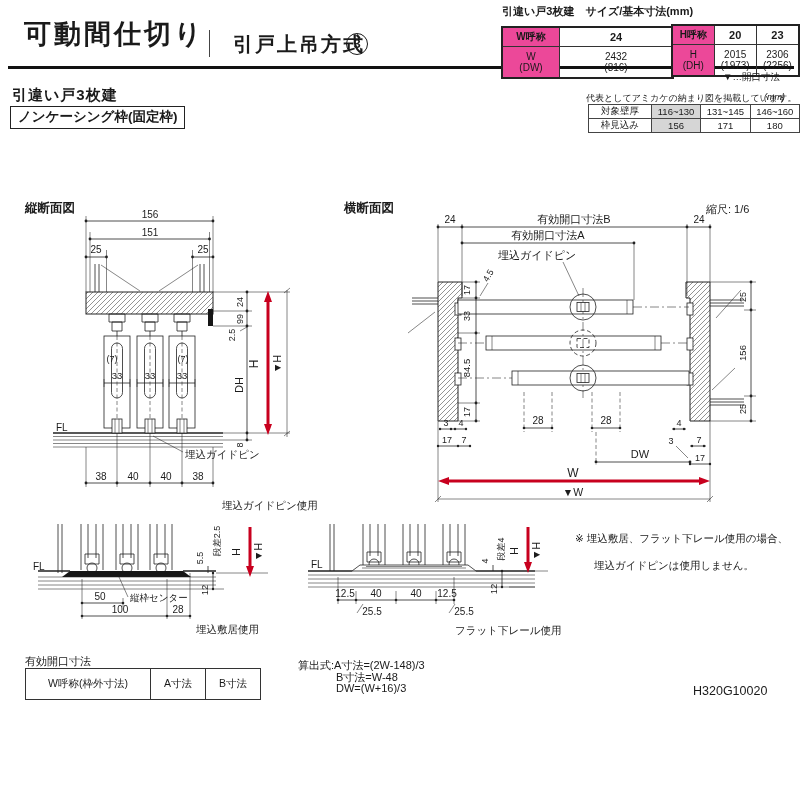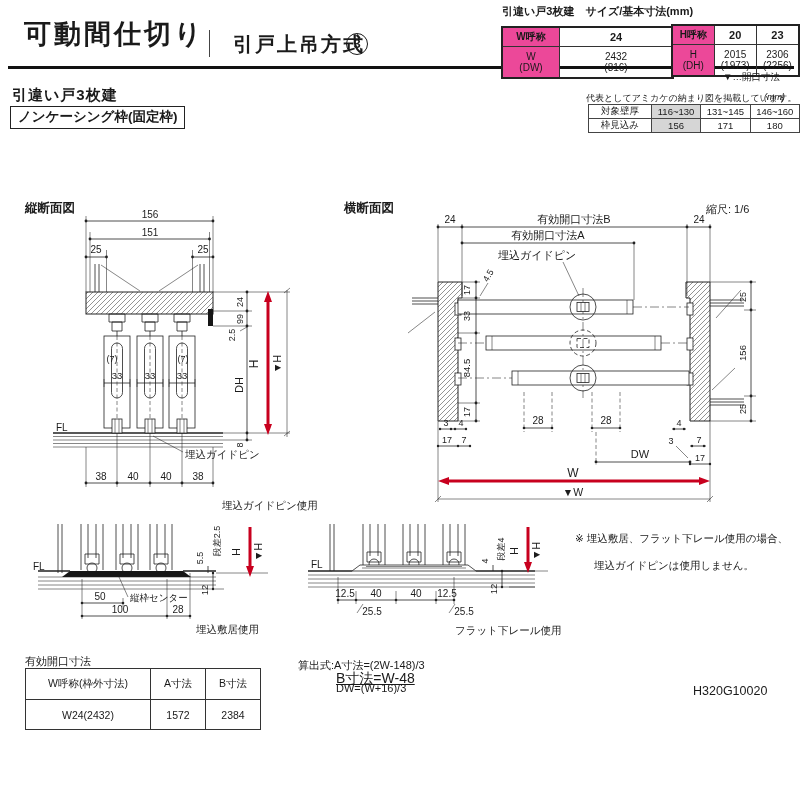--- a/index.html
+++ b/index.html
@@ -28,21 +28,21 @@
   .wall-unit{left:764px;top:92px;font-size:9px;font-style:italic;}
   .wall-table{left:588px;top:104px;}
   .wall-table td{border:1px solid #444;font-size:9.5px;text-align:center;height:12px;padding:0 2px;}
   .shade{background:#d6d6d6;}
   .note-line1{left:575px;top:532px;font-size:10.5px;}
   .note-line2{left:594px;top:551px;font-size:10.5px;margin-top:8px;}
   .open-title{left:25px;top:654px;font-size:11px;}
   .open-table{left:25px;top:668px;}
   .open-table td{border:1px solid #333;font-size:10.5px;text-align:center;height:13px;padding:8px 4px;}
   .formula1{left:298px;top:658px;font-size:11px;}
-  .formula2{left:336px;top:670px;font-size:14px;text-decoration:underline;}
+  .formula2{left:336px;top:670px;font-size:11px;}
   .formula3{left:336px;top:682px;font-size:11px;}
   .doc-code{left:693px;top:684px;font-size:12.5px;}
   svg{position:absolute;left:0;top:0;}
   svg text{font:10px "Liberation Sans","DejaVu Sans",sans-serif;fill:#1c1c1c;}
   .ln{stroke:#222;stroke-width:.8;fill:none;}
   .lnW{stroke:#222;stroke-width:.55;fill:none;}
   .lnT{stroke:#222;stroke-width:1.5;fill:none;}
   .dsh{stroke-dasharray:4 2.5;}
   .dd{stroke-dasharray:9 3 2 3;}
   .red{stroke:#c8001e;stroke-width:3;fill:none;}
@@ -457,23 +457,18 @@
 <div class="abs note-line2">埋込ガイドピンは使用しません。</div>
 
 <div class="abs open-title">有効開口寸法</div>
 <table class="abs open-table">
   <tbody>
       <tr>
     <td style="width:116px">W呼称(枠外寸法)</td>
     <td style="width:46px">A寸法</td>
     <td style="width:46px">B寸法</td>
   </tr>
-  <tr>
-    <td>W24(2432)</td>
-    <td>1572</td>
-    <td>2384</td>
-  </tr>
 </tbody>
   </table>
 <div class="abs formula1">算出式:A寸法=(2W-148)/3</div>
 <div class="abs formula2">B寸法=W-48</div>
 <div class="abs formula3">DW=(W+16)/3</div>
 <div class="abs doc-code">H320G10020</div>
 
 </body></html>

